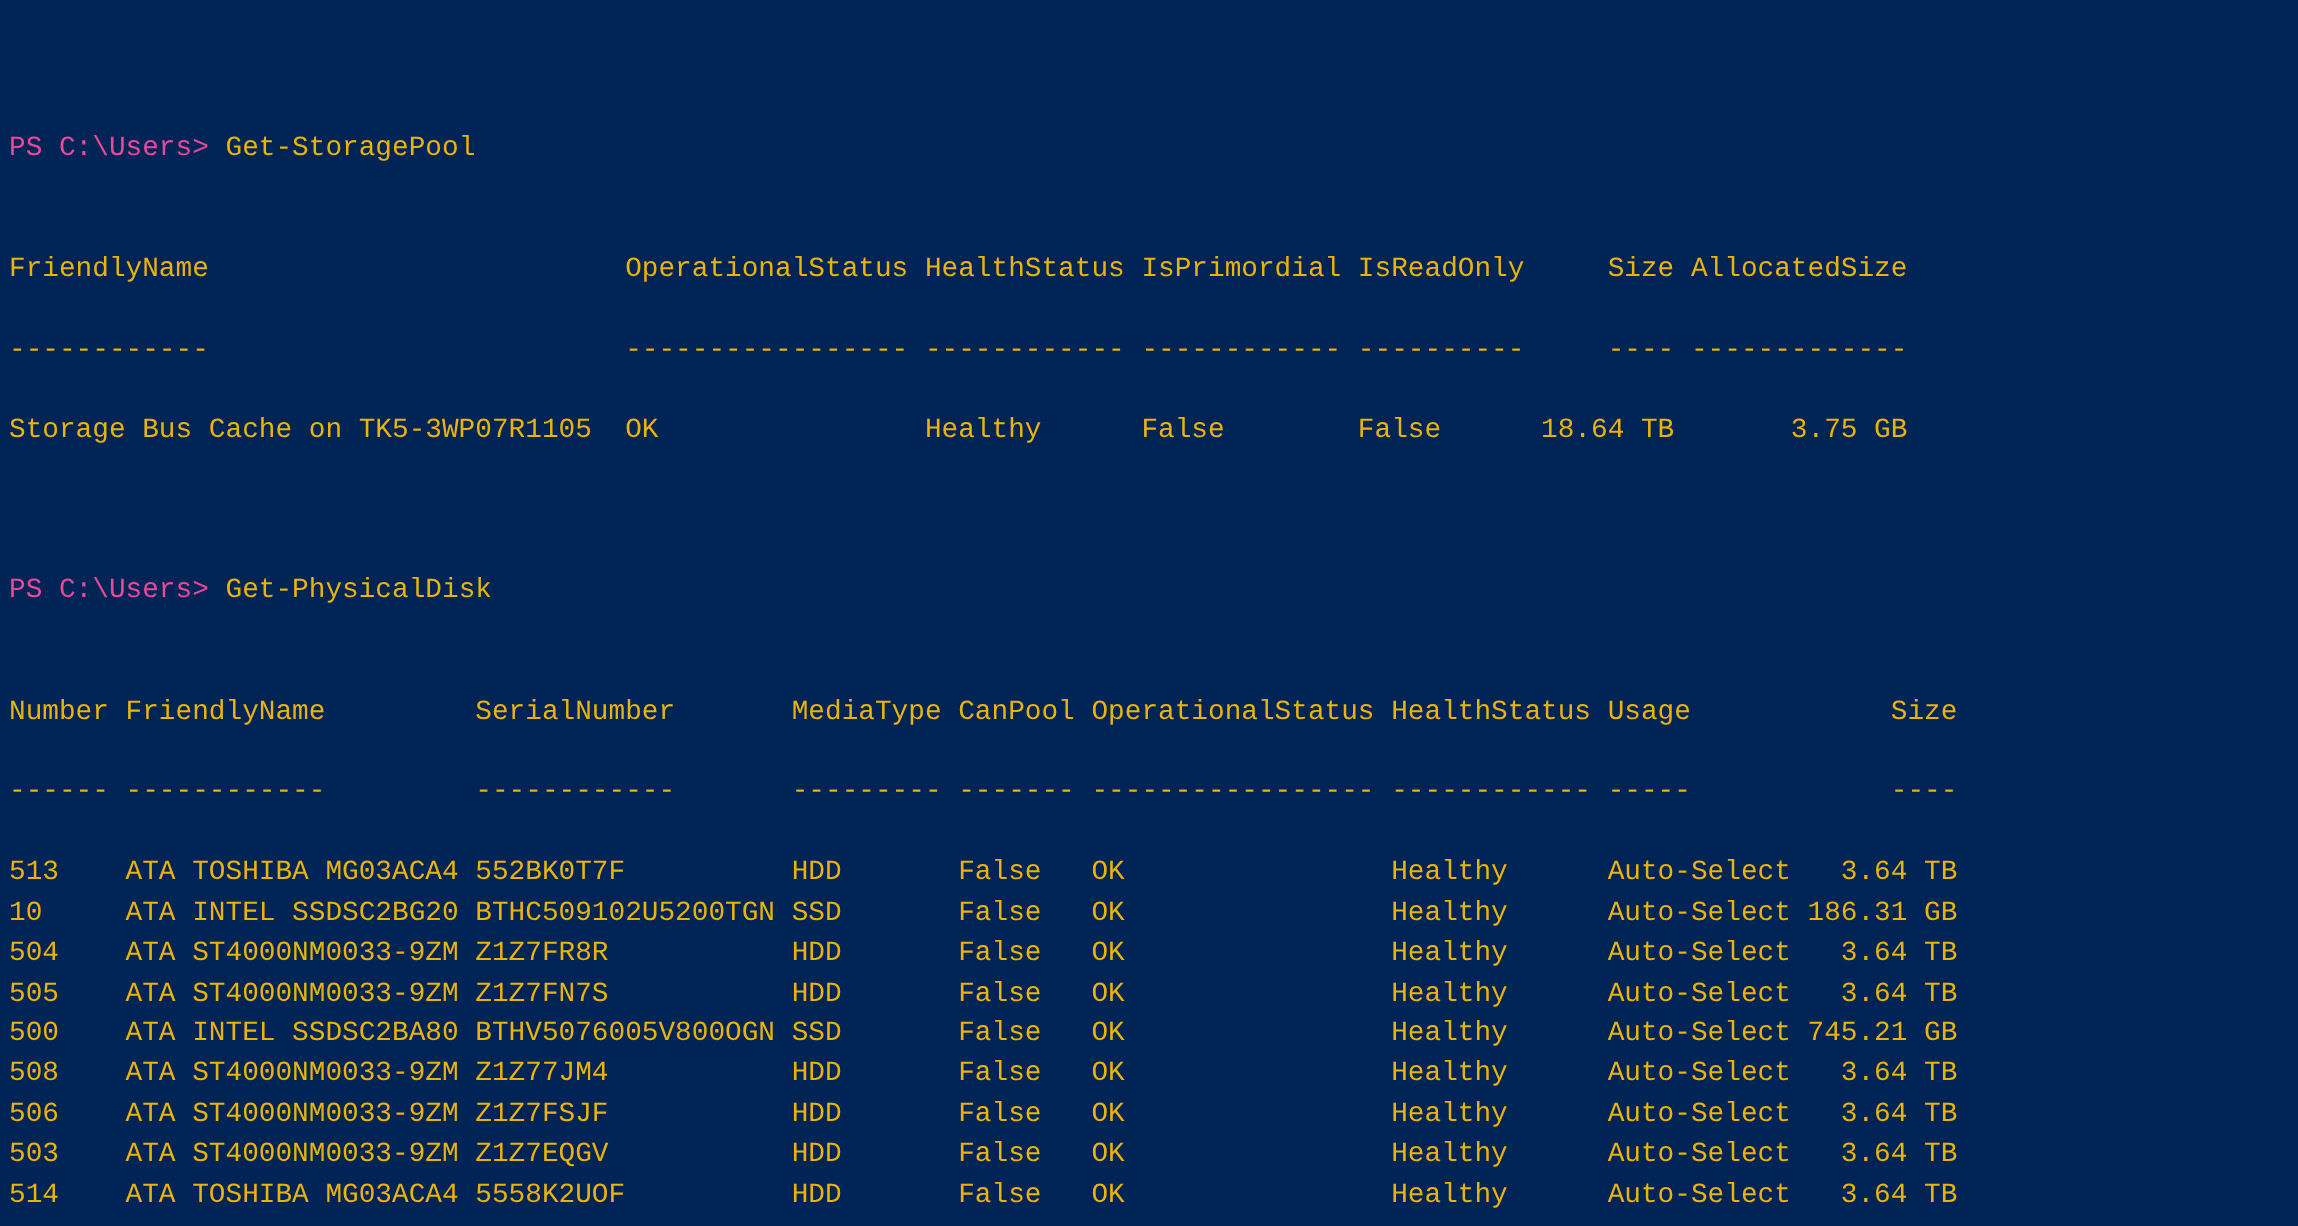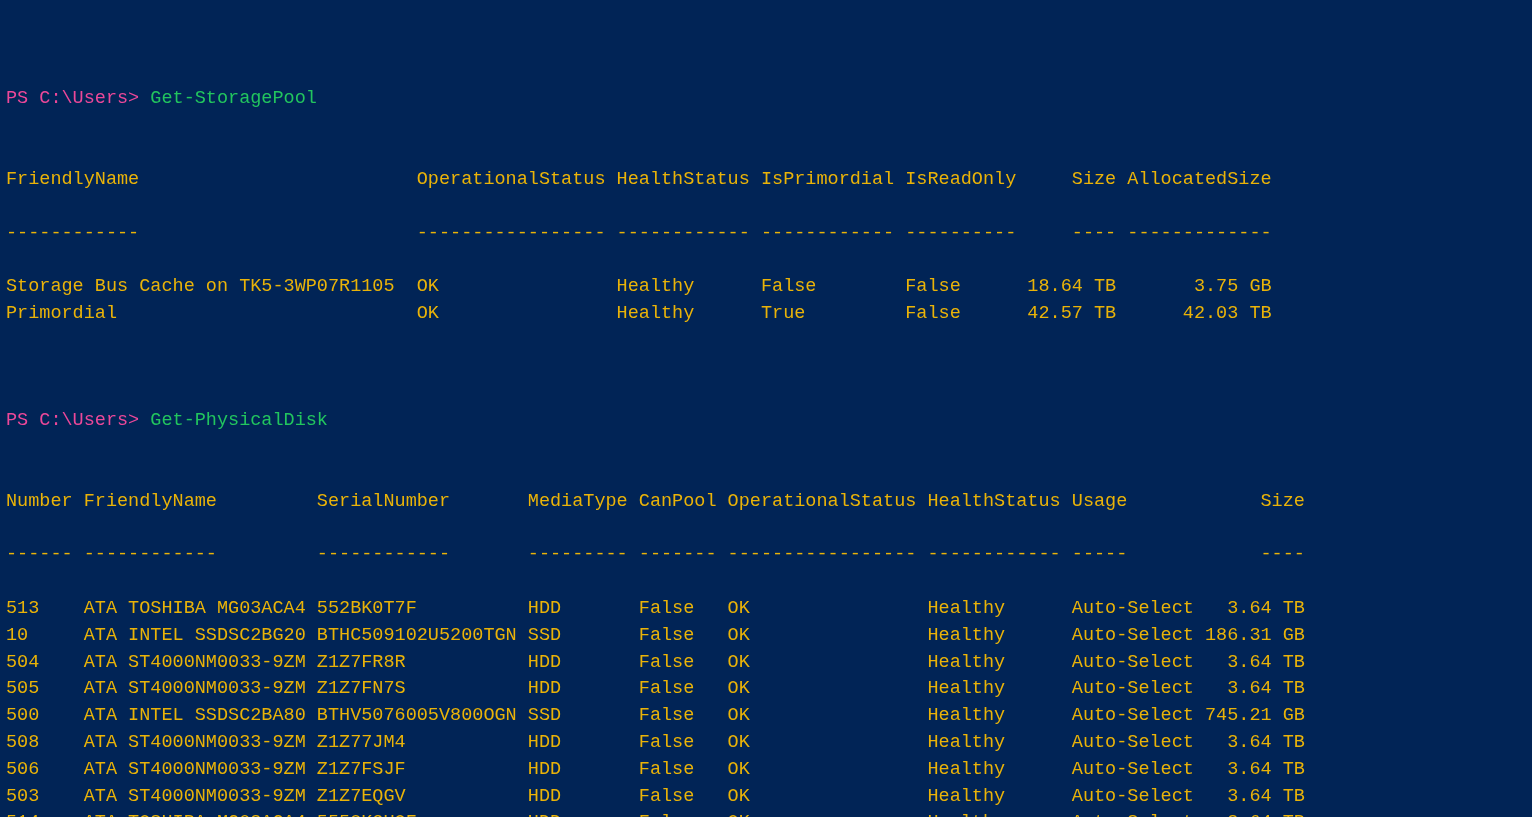--- a/index.html
+++ b/index.html
@@ -7,32 +7,32 @@
     padding: 6px;
     background-color: #012456;
     color: #eeedf0;
     font-family: Consolas, 'Courier New', monospace;
     font-size: 18.5px;
     line-height: 1.45;
     white-space: pre;
     overflow: auto;
   }
   .prompt-prefix { color: #ec4899; }
-  .prompt-cmd { color: #22c55e; text-align: center; }
+  .prompt-cmd { color: #eab308; text-align: center; }
   .row { color: #eab308; }
 </style>
 </head>
 <body>
 
 
 <div><div><span class="prompt-prefix">PS C:\Users&gt; </span><span class="prompt-cmd">Get-StoragePool</span></div>
 <div class="row">
 FriendlyName                         OperationalStatus HealthStatus IsPrimordial IsReadOnly     Size AllocatedSize</div>
 <div class="row">------------                         ----------------- ------------ ------------ ----------     ---- -------------</div>
-<div><div class="row">Storage Bus Cache on TK5-3WP07R1105  OK                Healthy      False        False      18.64 TB       3.75 GB</div><div class="row">Primordial                           OK                Healthy      True         False      42.57 TB      42.03 TB</div>
+<div><div class="row">Storage Bus Cache on TK5-3WP07R1105  OK                Healthy      False        False      18.64 TB       3.75 GB</div>
 </div>
 
 <div><span class="prompt-prefix">PS C:\Users&gt; </span><span class="prompt-cmd">Get-PhysicalDisk</span></div>
 <div class="row">
 Number FriendlyName         SerialNumber       MediaType CanPool OperationalStatus HealthStatus Usage            Size</div>
 <div class="row">------ ------------         ------------       --------- ------- ----------------- ------------ -----            ----</div>
 <div><div class="row">513    ATA TOSHIBA MG03ACA4 552BK0T7F          HDD       False   OK                Healthy      Auto-Select   3.64 TB</div><div class="row">10     ATA INTEL SSDSC2BG20 BTHC509102U5200TGN SSD       False   OK                Healthy      Auto-Select 186.31 GB</div><div class="row">504    ATA ST4000NM0033-9ZM Z1Z7FR8R           HDD       False   OK                Healthy      Auto-Select   3.64 TB</div><div class="row">505    ATA ST4000NM0033-9ZM Z1Z7FN7S           HDD       False   OK                Healthy      Auto-Select   3.64 TB</div><div class="row">500    ATA INTEL SSDSC2BA80 BTHV5076005V800OGN SSD       False   OK                Healthy      Auto-Select 745.21 GB</div><div class="row">508    ATA ST4000NM0033-9ZM Z1Z77JM4           HDD       False   OK                Healthy      Auto-Select   3.64 TB</div><div class="row">506    ATA ST4000NM0033-9ZM Z1Z7FSJF           HDD       False   OK                Healthy      Auto-Select   3.64 TB</div><div class="row">503    ATA ST4000NM0033-9ZM Z1Z7EQGV           HDD       False   OK                Healthy      Auto-Select   3.64 TB</div><div class="row">514    ATA TOSHIBA MG03ACA4 5558K2UOF          HDD       False   OK                Healthy      Auto-Select   3.64 TB</div></div></div>
 
 
 

